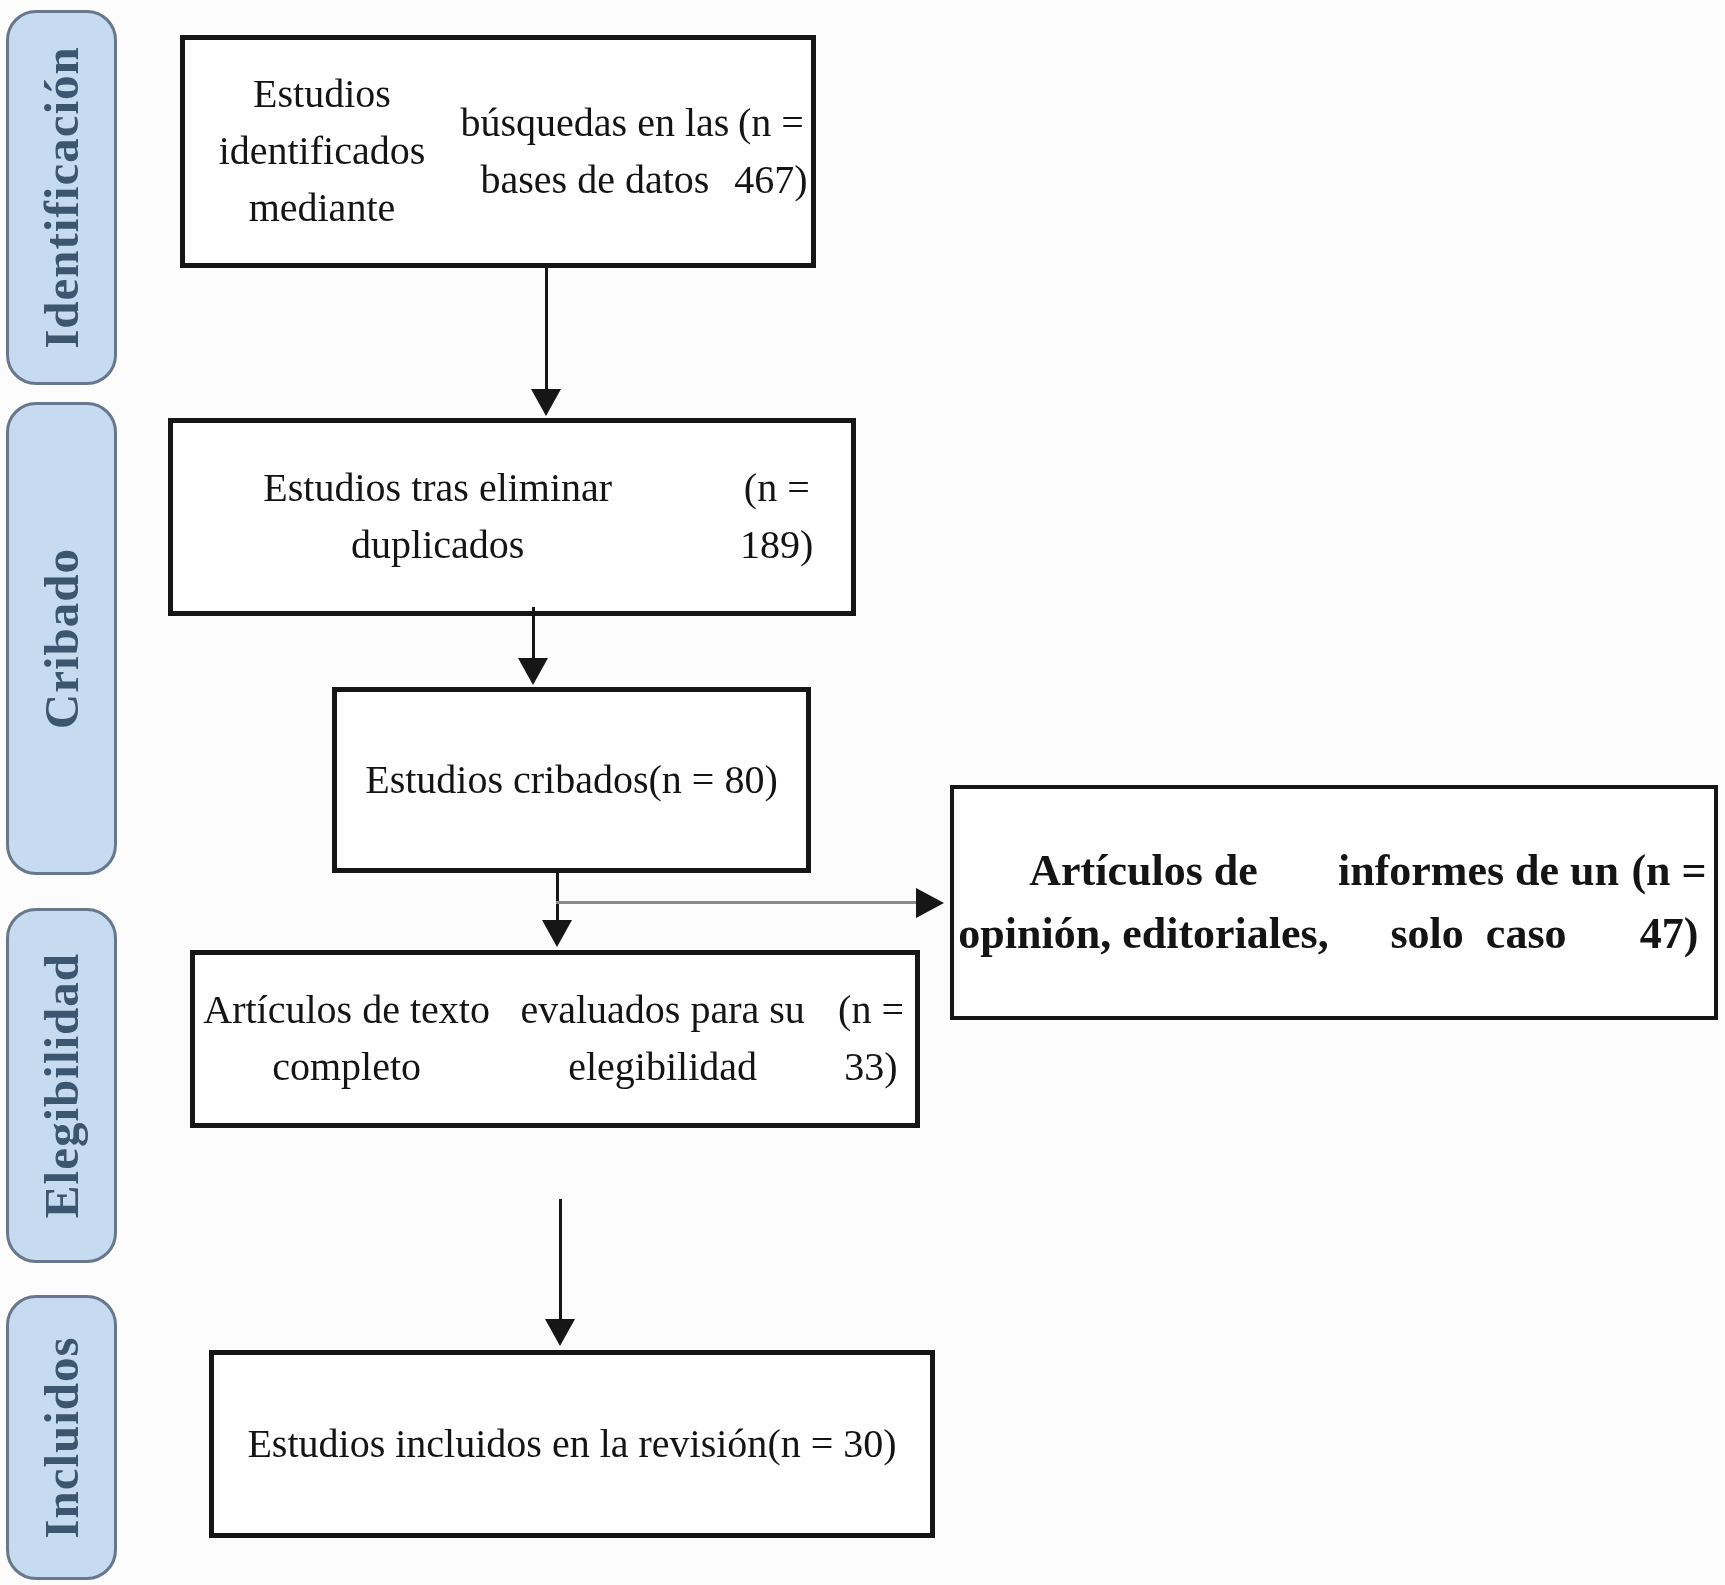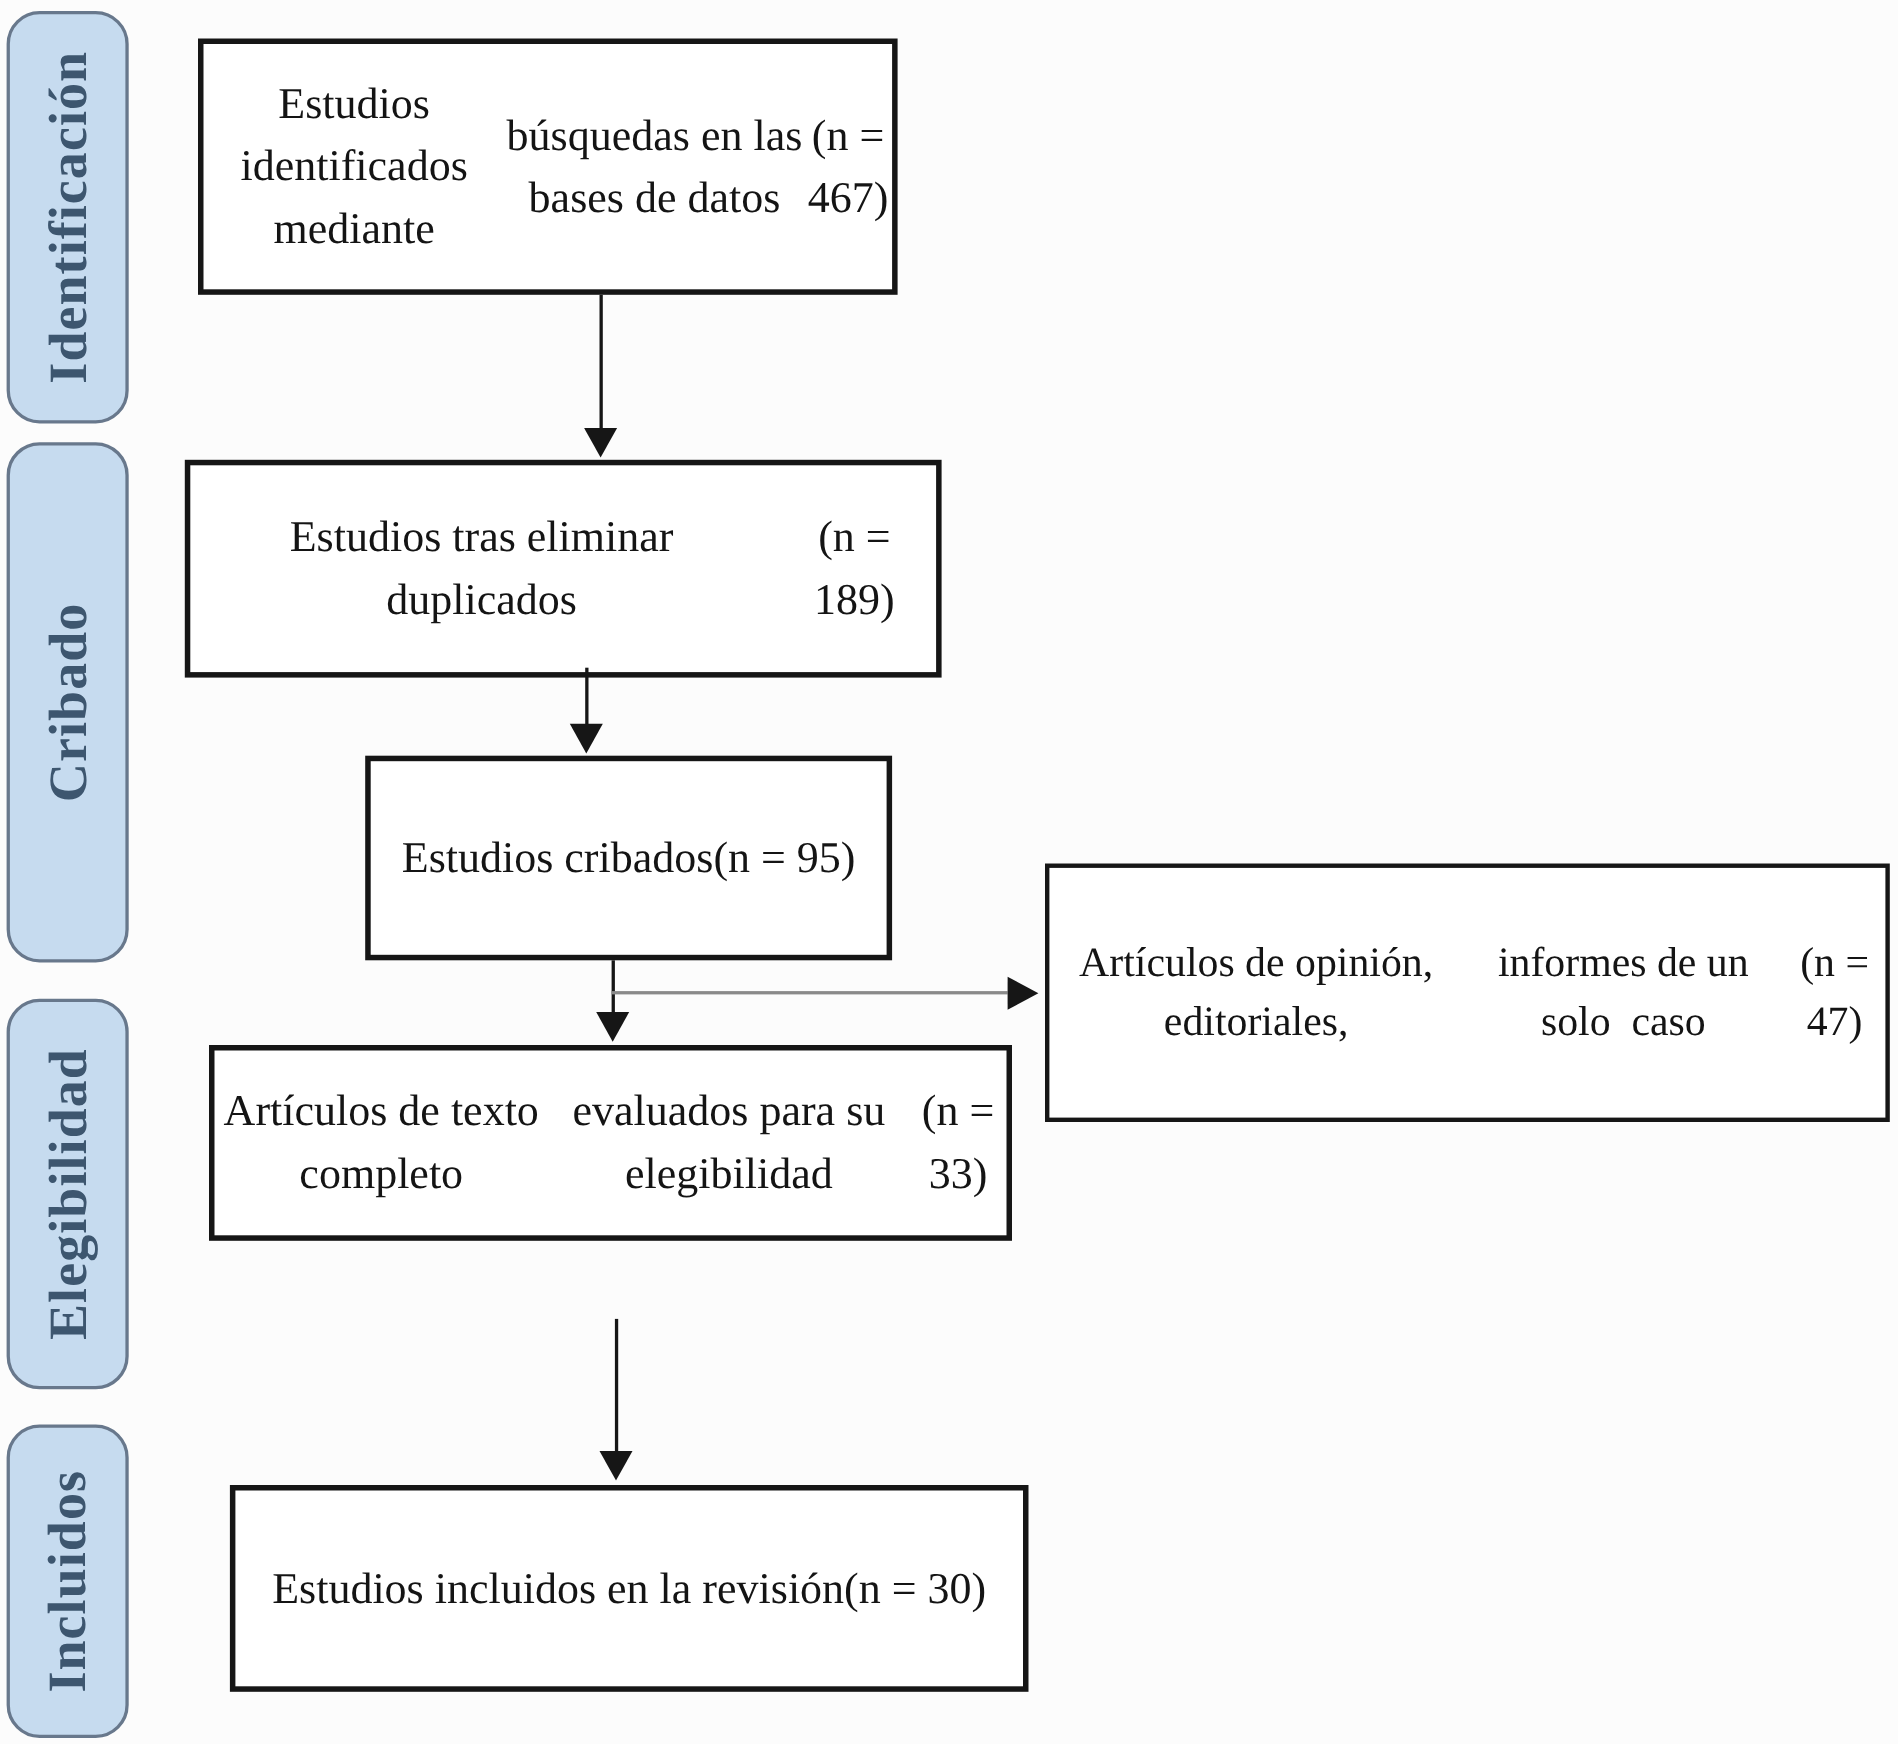--- a/index.html
+++ b/index.html
@@ -53,21 +53,21 @@
     border: 5px solid var(--box-border);
     display: flex;
     flex-direction: row;
     align-items: center;
     justify-content: center;
     text-align: center;
     font-size: 40px;
     line-height: 1.42;
   }
   .box .line { white-space: pre-wrap; }
-  .box--side { border-width: 4px; font-size: 38px; }
+  .box--side { border-width: 4px; font-size: 44px; font-weight: bold; }
 
   
   .vline {
     position: absolute;
     width: 3px;
     background: var(--connector);
   }
   .hline {
     position: absolute;
     height: 3px;
@@ -118,21 +118,21 @@
   <div class="box" style="left:168px;top:418px;width:688px;height:198px">
     <span class="line">Estudios tras eliminar duplicados</span>
     <span class="line">(n = 189)</span>
   </div>
 
   <div class="vline" style="left:532px;top:607px;height:53px"></div>
   <div class="head-down" style="left:518px;top:658px"></div>
 
   <div class="box" style="left:332px;top:687px;width:479px;height:186px">
     <span class="line">Estudios cribados</span>
-    <span class="line">(n = 95)</span>
+    <span class="line">(n = 80)</span>
   </div>
 
   <div class="vline" style="left:556px;top:873px;height:50px"></div>
   <div class="head-down" style="left:542px;top:920px"></div>
   <div class="hline" style="left:556px;top:901px;width:360px"></div>
   <div class="head-right" style="left:916px;top:888px"></div>
 
   <div class="box box--side" style="left:950px;top:785px;width:768px;height:235px">
     <span class="line">Artículos de opinión, editoriales,</span>
     <span class="line">informes de un solo  caso</span>

